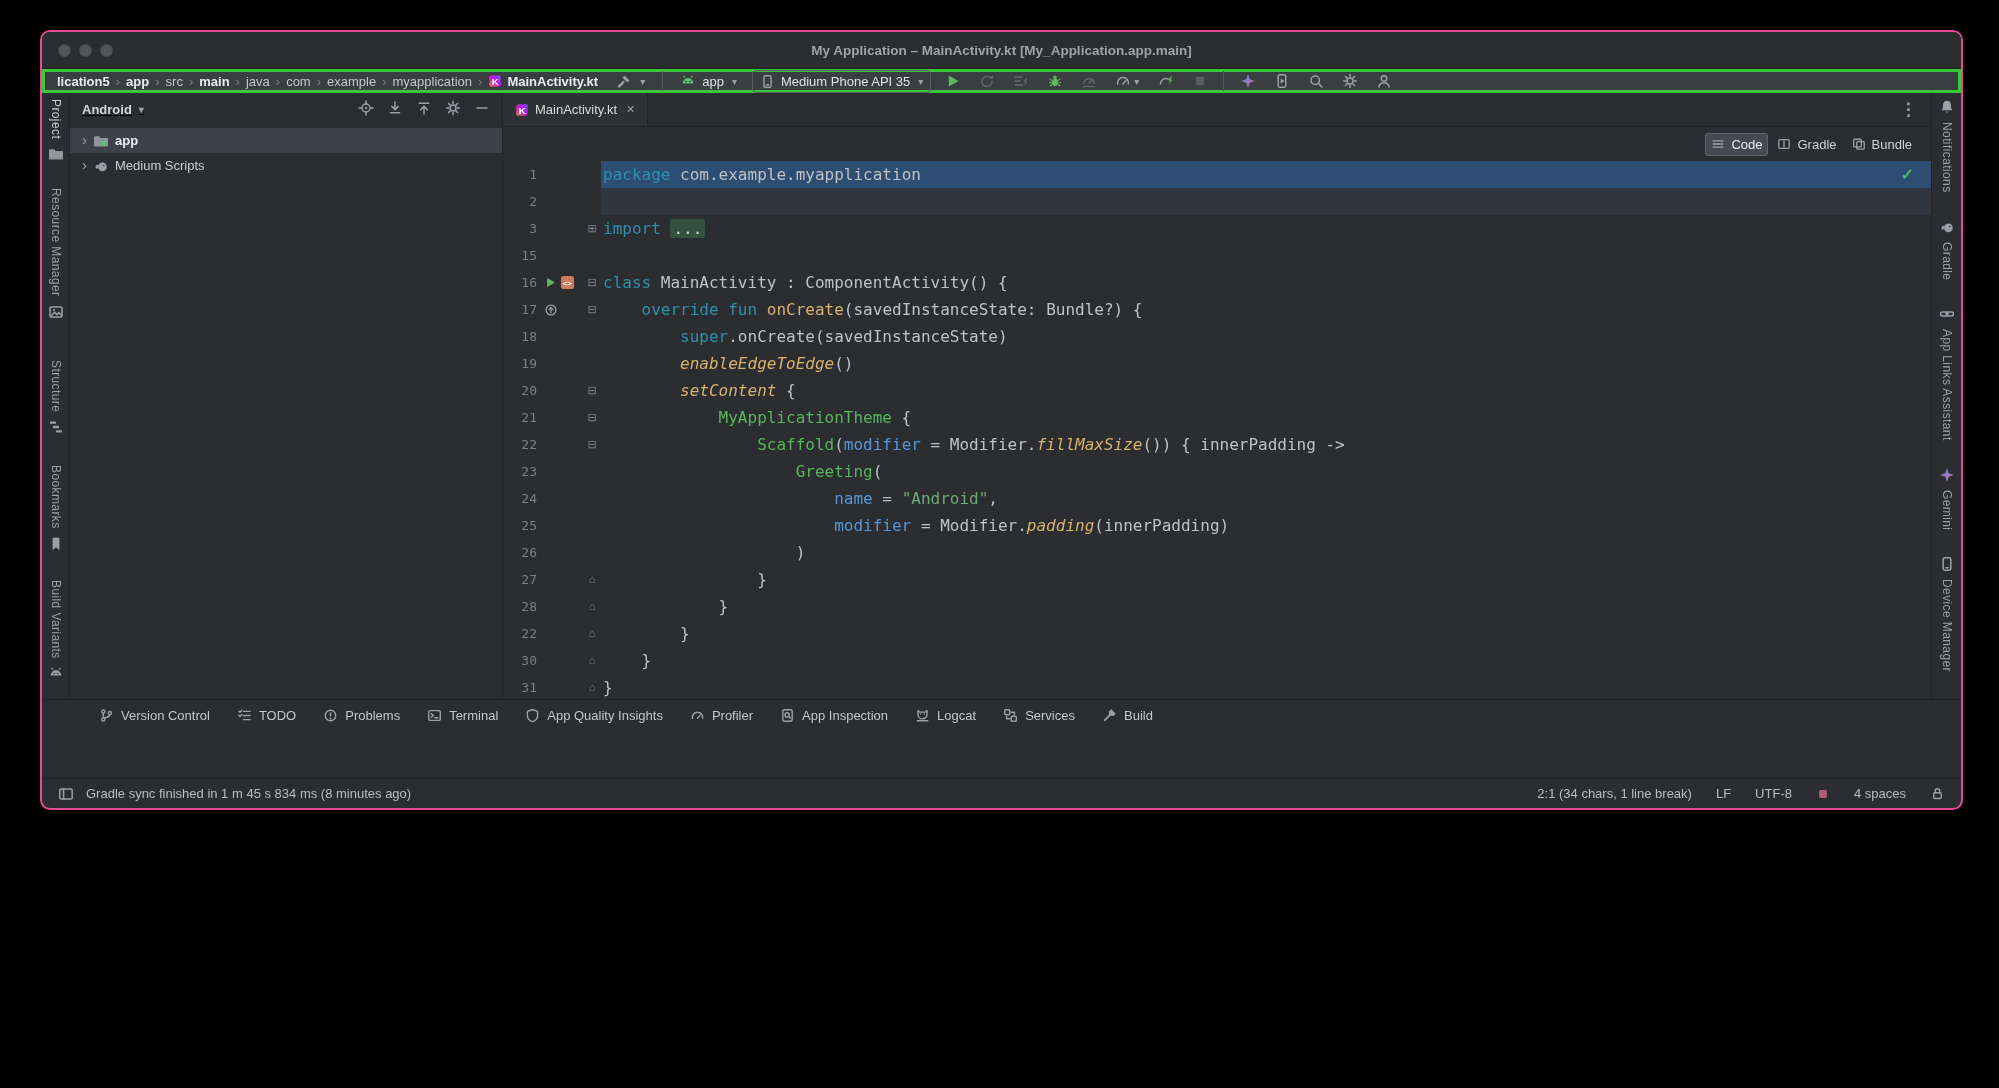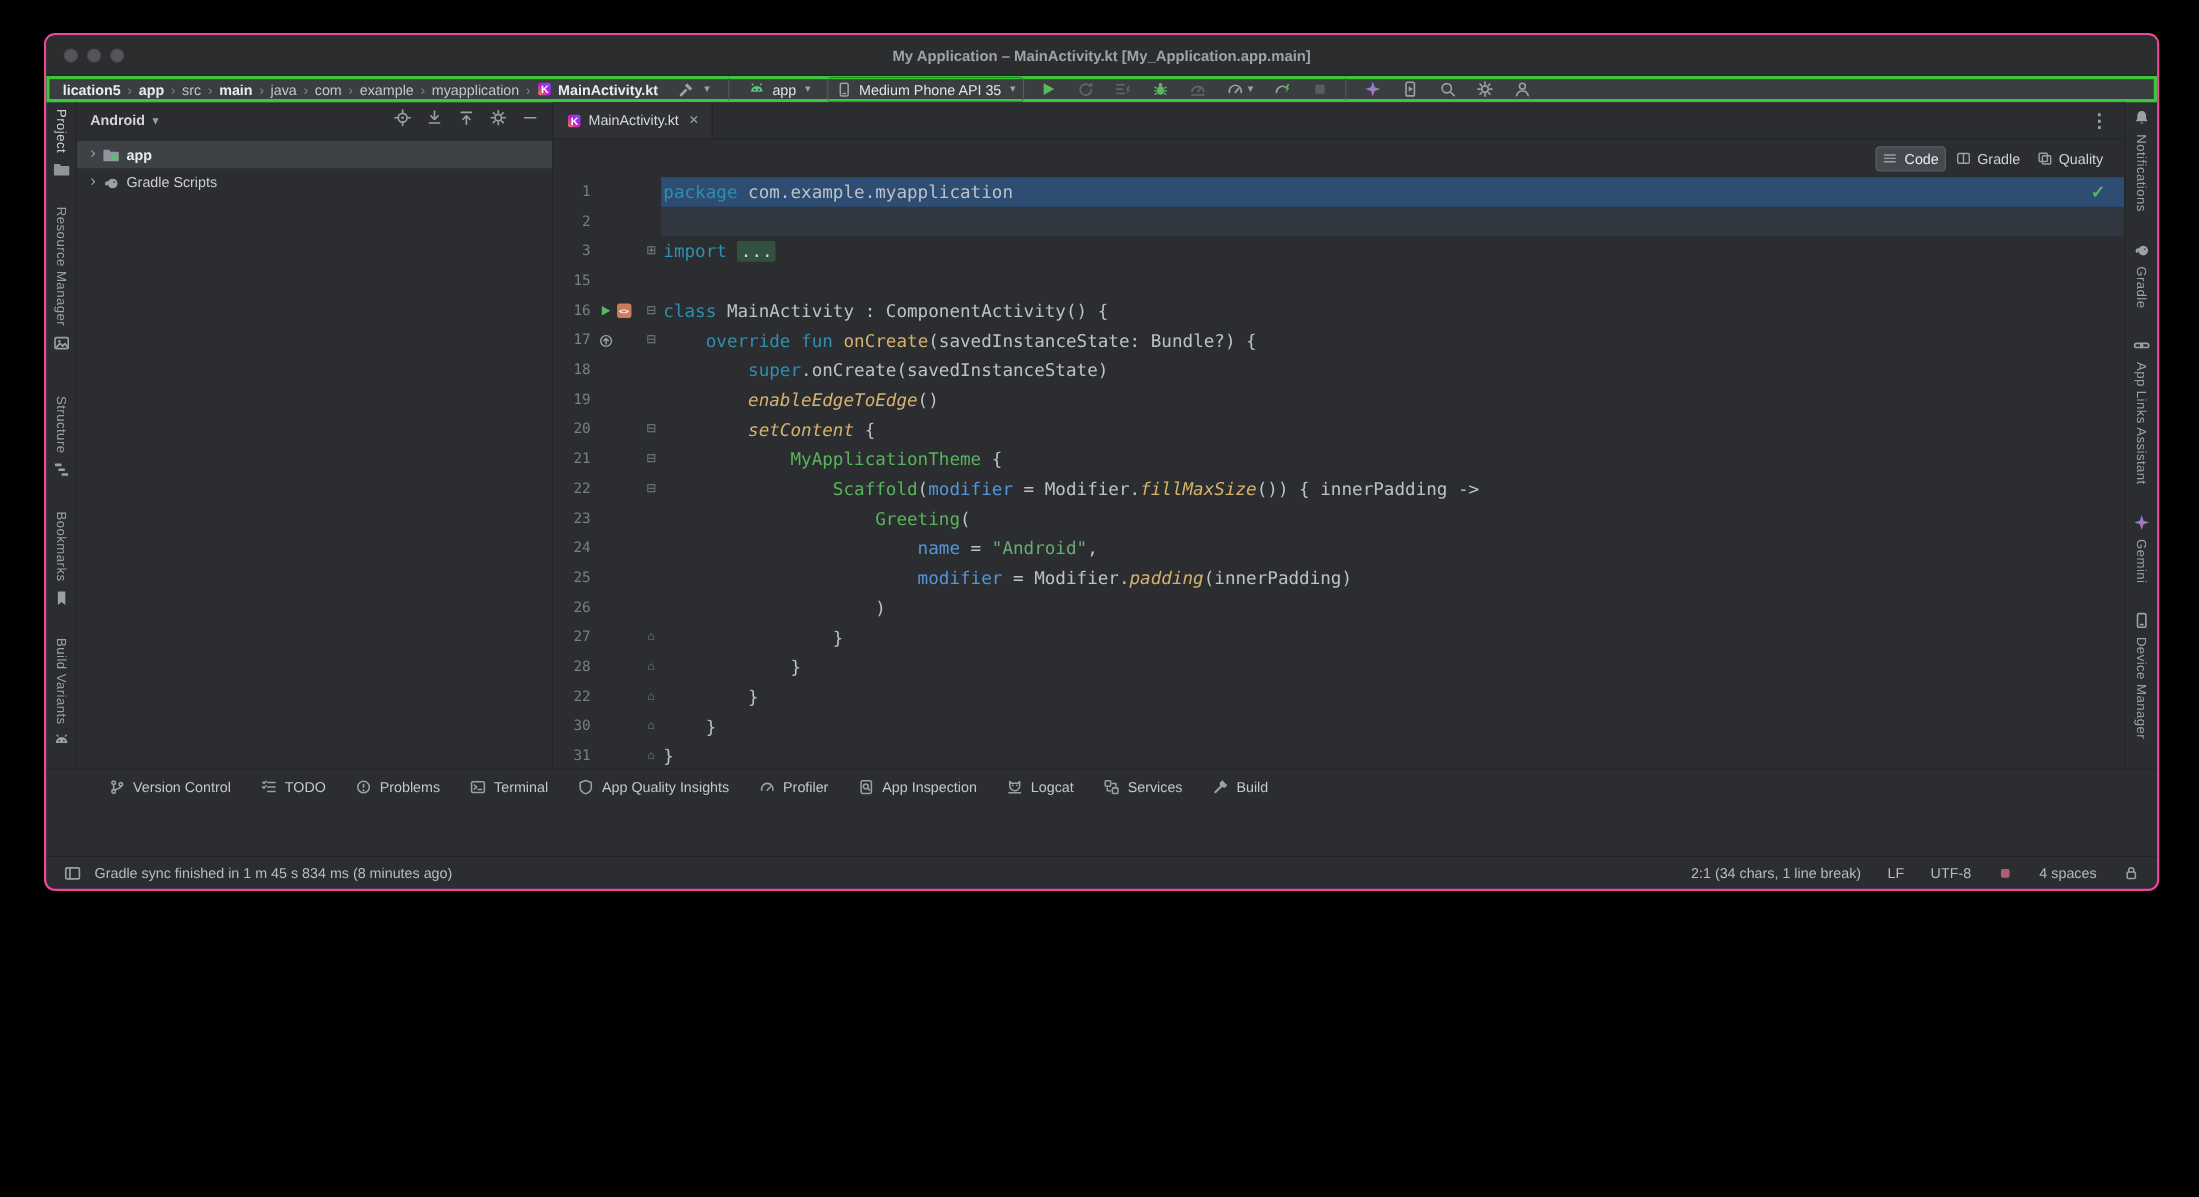--- a/index.html
+++ b/index.html
@@ -28,21 +28,21 @@
   .tbtn.disabled{opacity:.42;}
   .tbtn.dd{width:36px;gap:1px;}
   
   .main{flex:1;display:flex;min-height:0;}
   .lstrip{width:28px;flex:none;border-right:1px solid #222426;display:flex;flex-direction:column;align-items:center;padding-top:6px;box-sizing:border-box;}
   .rstrip{width:30px;flex:none;border-left:1px solid #222426;display:flex;flex-direction:column;align-items:center;padding-top:6px;box-sizing:border-box;}
   .sgroup{display:flex;flex-direction:column;align-items:center;gap:7px;}
   .vlabel{writing-mode:vertical-rl;font-size:12px;line-height:1;color:#9ba0a6;letter-spacing:.4px;white-space:nowrap;}
   
   .panel{width:432px;flex:none;border-right:1px solid #222426;display:flex;flex-direction:column;}
-  .panel-header{height:33px;flex:none;display:flex;align-items:center;padding:0 12px;gap:6px;}
+  .panel-header{height:33px;flex:none;display:flex;align-items:center;padding:0 12px;gap:6px;text-decoration:underline;}
   .panel-title{display:flex;align-items:center;gap:5px;color:#d3d5d9;font-size:13px;font-weight:bold;}
   .panel-tools{margin-left:auto;display:flex;align-items:center;gap:13px;}
   .tree{padding-top:2px;}
   .trow{height:25px;display:flex;align-items:center;gap:6px;padding-left:12px;font-size:13px;color:#ccced2;}
   .trow.selected{background:#3e4146;}
   .trow .tlabel.bold{font-weight:bold;color:#e9ebee;}
   .tchev{color:#9ba0a6;font-size:15px;line-height:1;transform:translateY(-1px);}
   
   .editor{flex:1;display:flex;flex-direction:column;min-width:0;background:#2b2d30;}
   .tabbar{height:33px;flex:none;display:flex;align-items:center;border-bottom:1px solid #222426;}
@@ -449,21 +449,21 @@
               <span class="tchev">›</span>
               <span class="ic">
                 <svg viewBox="0 0 16 16" width="16" height="16">
                   <g fill="#9ba0a6">
                     <circle cx="9.4" cy="8.8" r="4.4"></circle>
                     <path d="M5.6 6.8C3.8 6.3 2.3 7.4 2.5 9.3c.1 1.2 1 1.7 1.8 1.2l1-.8z"></path>
                   </g>
                   <circle cx="10.8" cy="7.6" r=".75" fill="#2b2d30"></circle>
                 </svg>
               </span>
-              <span class="tlabel">Gradle Scripts</span>
+              <span class="tlabel">Medium Scripts</span>
             </div>
           </div>
       </div>
 
       <div class="editor">
         <div class="tabbar">
           <div class="tab">
             <span class="ic">
                 <svg viewBox="0 0 16 16" width="14" height="14">
                   <defs>
@@ -508,21 +508,21 @@
             </span>
             <span class="mode">
               <span class="ic">
                 <svg viewBox="0 0 16 16" width="14" height="14">
                   <g stroke="#9ba0a6" stroke-width="1.5" fill="none" stroke-linecap="round" stroke-linejoin="round">
                     <rect x="2" y="2.6" width="8.6" height="8.6" rx="1"></rect>
                     <rect x="5.4" y="5.2" width="8.6" height="8.6" rx="1"></rect>
                   </g>
                 </svg>
               </span>
-              <span>Quality</span>
+              <span>Bundle</span>
             </span>
           </div>
         <div class="codewrap">
           <div id="codeLines">
               <div class="cl">
                 <span class="ln">1</span>
                 <span class="lg"></span>
                 <span class="lf"></span>
                 <span class="lc sel"><span class="tk-kw">package</span><span class="tk-pl"> com.example.myapplication</span></span>
               </div>

